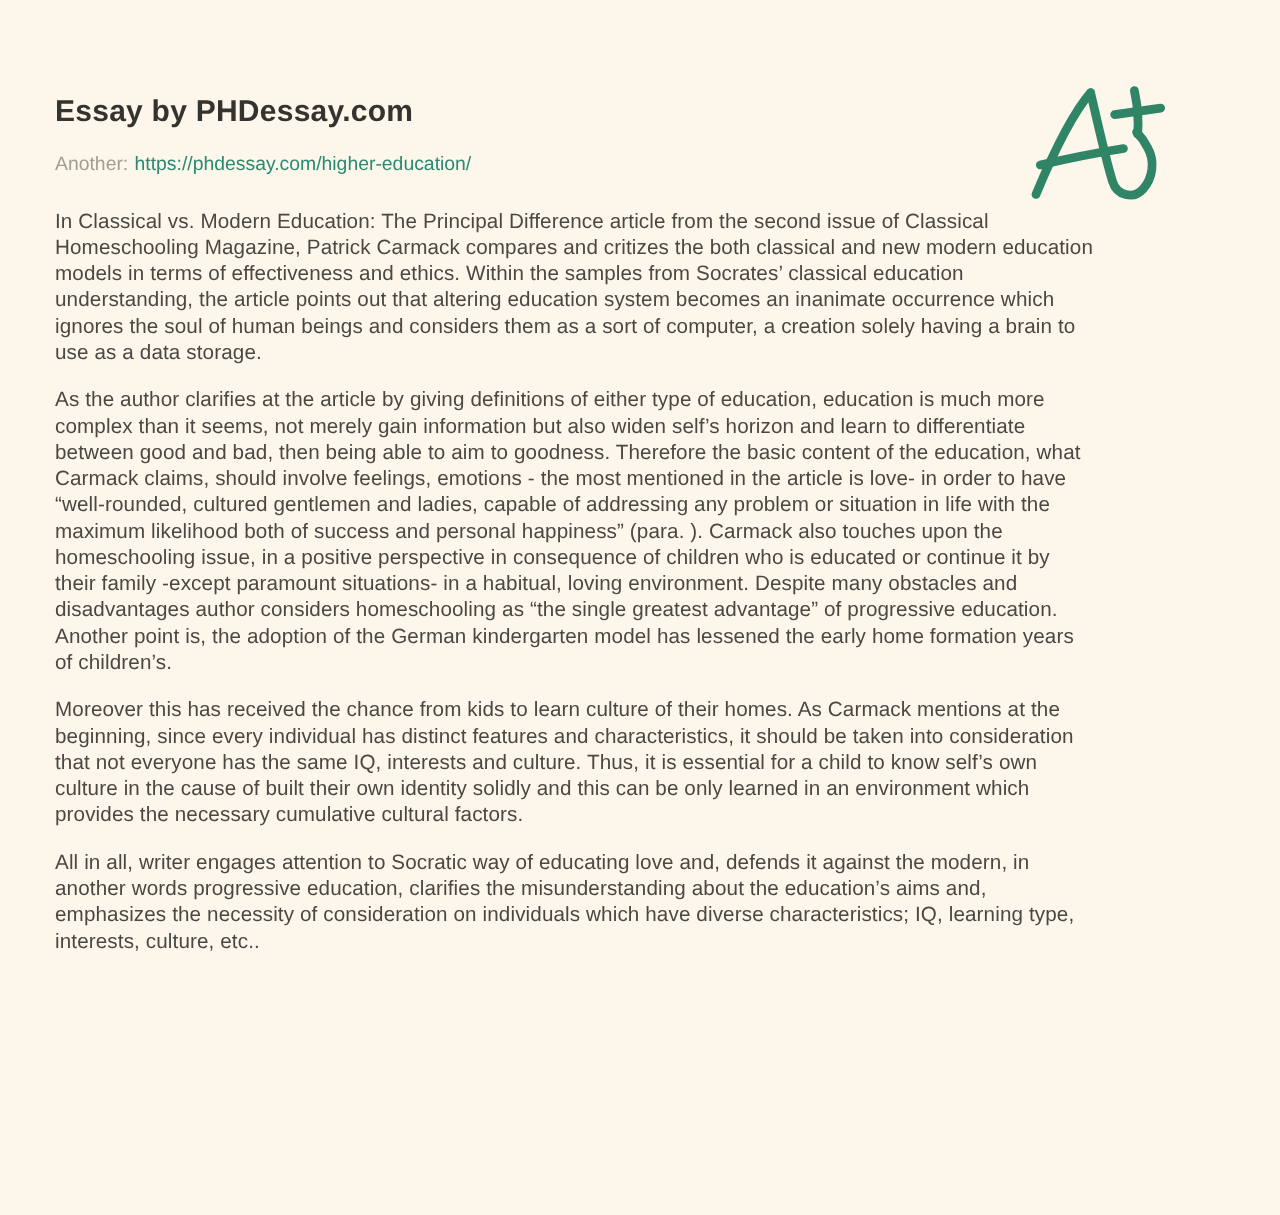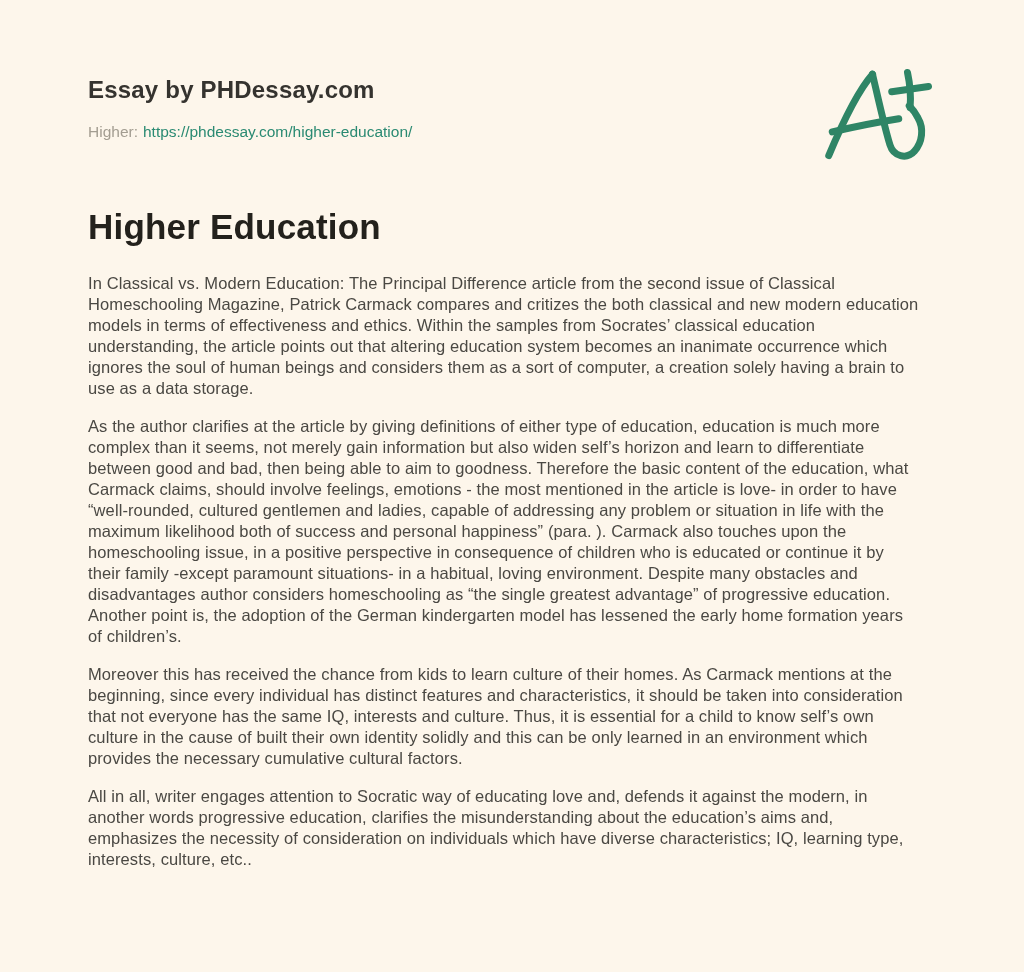--- a/index.html
+++ b/index.html
@@ -8,21 +8,21 @@
     width: 1024px;
     height: 972px;
     background: #FDF6EB;
     font-family: "Liberation Sans", "DejaVu Sans", sans-serif;
     overflow: hidden;
   }
   .page {
     position: relative;
     width: 1024px;
     height: 727px;
-    padding: 76px 96px 0 88px;
+    padding: 76px 96px 0 44px;
   }
   .header-row {
     display: flex;
     justify-content: space-between;
     align-items: flex-start;
   }
   .site-title {
     margin: 0;
     font-size: 24px;
     font-weight: 700;
@@ -68,21 +68,21 @@
 </style>
 </head>
 <body>
 
 <div class="page">
 
   <div class="header-row">
     <div>
       <h2 class="site-title">Essay by PHDessay.com</h2>
       <div class="source-line">
-        <span>Higher:</span><a class="source-link" href="#">https://phdessay.com/higher-education/</a>
+        <span>Another:</span><a class="source-link" href="#">https://phdessay.com/higher-education/</a>
       </div>
     </div>
 
     <div class="logo">
       <svg viewBox="0 0 128 115" fill="none" xmlns="http://www.w3.org/2000/svg">
         <g stroke="#2F8566" stroke-width="8" stroke-linecap="round" fill="none">
 
           <path d="M10,105 C28,62 46,28 60,12"></path>
 
           <path d="M14,78 C40,72 65,67 90,63"></path>
@@ -90,21 +90,20 @@
           <path d="M60,12 C67,42 74,74 80,93 C84,106 99,110 108,100 C117,90 119,74 112,62 C109,56 105,51 102,48"></path>
 
           <path d="M100,10 C103,24 104,38 103,50"></path>
 
           <path d="M82,32 L124,26"></path>
         </g>
       </svg>
     </div>
   </div>
 
-  <h1 class="essay-title">Higher Education</h1>
 
   <div class="essay-body">
     <p>In Classical vs. Modern Education: The Principal Difference article from the second issue of Classical Homeschooling Magazine, Patrick Carmack compares and critizes the both classical and new modern education models in terms of effectiveness and ethics. Within the samples from Socrates’ classical education understanding, the article points out that altering education system becomes an inanimate occurrence which ignores the soul of human beings and considers them as a sort of computer, a creation solely having a brain to use as a data storage.</p>
     <p>As the author clarifies at the article by giving definitions of either type of education, education is much more complex than it seems, not merely gain information but also widen self’s horizon and learn to differentiate between good and bad, then being able to aim to goodness. Therefore the basic content of the education, what Carmack claims, should involve feelings, emotions - the most mentioned in the article is love- in order to have “well-rounded, cultured gentlemen and ladies, capable of addressing any problem or situation in life with the maximum likelihood both of success and personal happiness” (para. ). Carmack also touches upon the homeschooling issue, in a positive perspective in consequence of children who is educated or continue it by their family -except paramount situations- in a habitual, loving environment. Despite many obstacles and disadvantages author considers homeschooling as “the single greatest advantage” of progressive education. Another point is, the adoption of the German kindergarten model has lessened the early home formation years of children’s.</p>
     <p>Moreover this has received the chance from kids to learn culture of their homes. As Carmack mentions at the beginning, since every individual has distinct features and characteristics, it should be taken into consideration that not everyone has the same IQ, interests and culture. Thus, it is essential for a child to know self’s own culture in the cause of built their own identity solidly and this can be only learned in an environment which provides the necessary cumulative cultural factors.</p>
     <p>All in all, writer engages attention to Socratic way of educating love and, defends it against the modern, in another words progressive education, clarifies the misunderstanding about the education’s aims and, emphasizes the necessity of consideration on individuals which have diverse characteristics; IQ, learning type, interests, culture, etc..</p>
   </div>
 
 </div>
 

